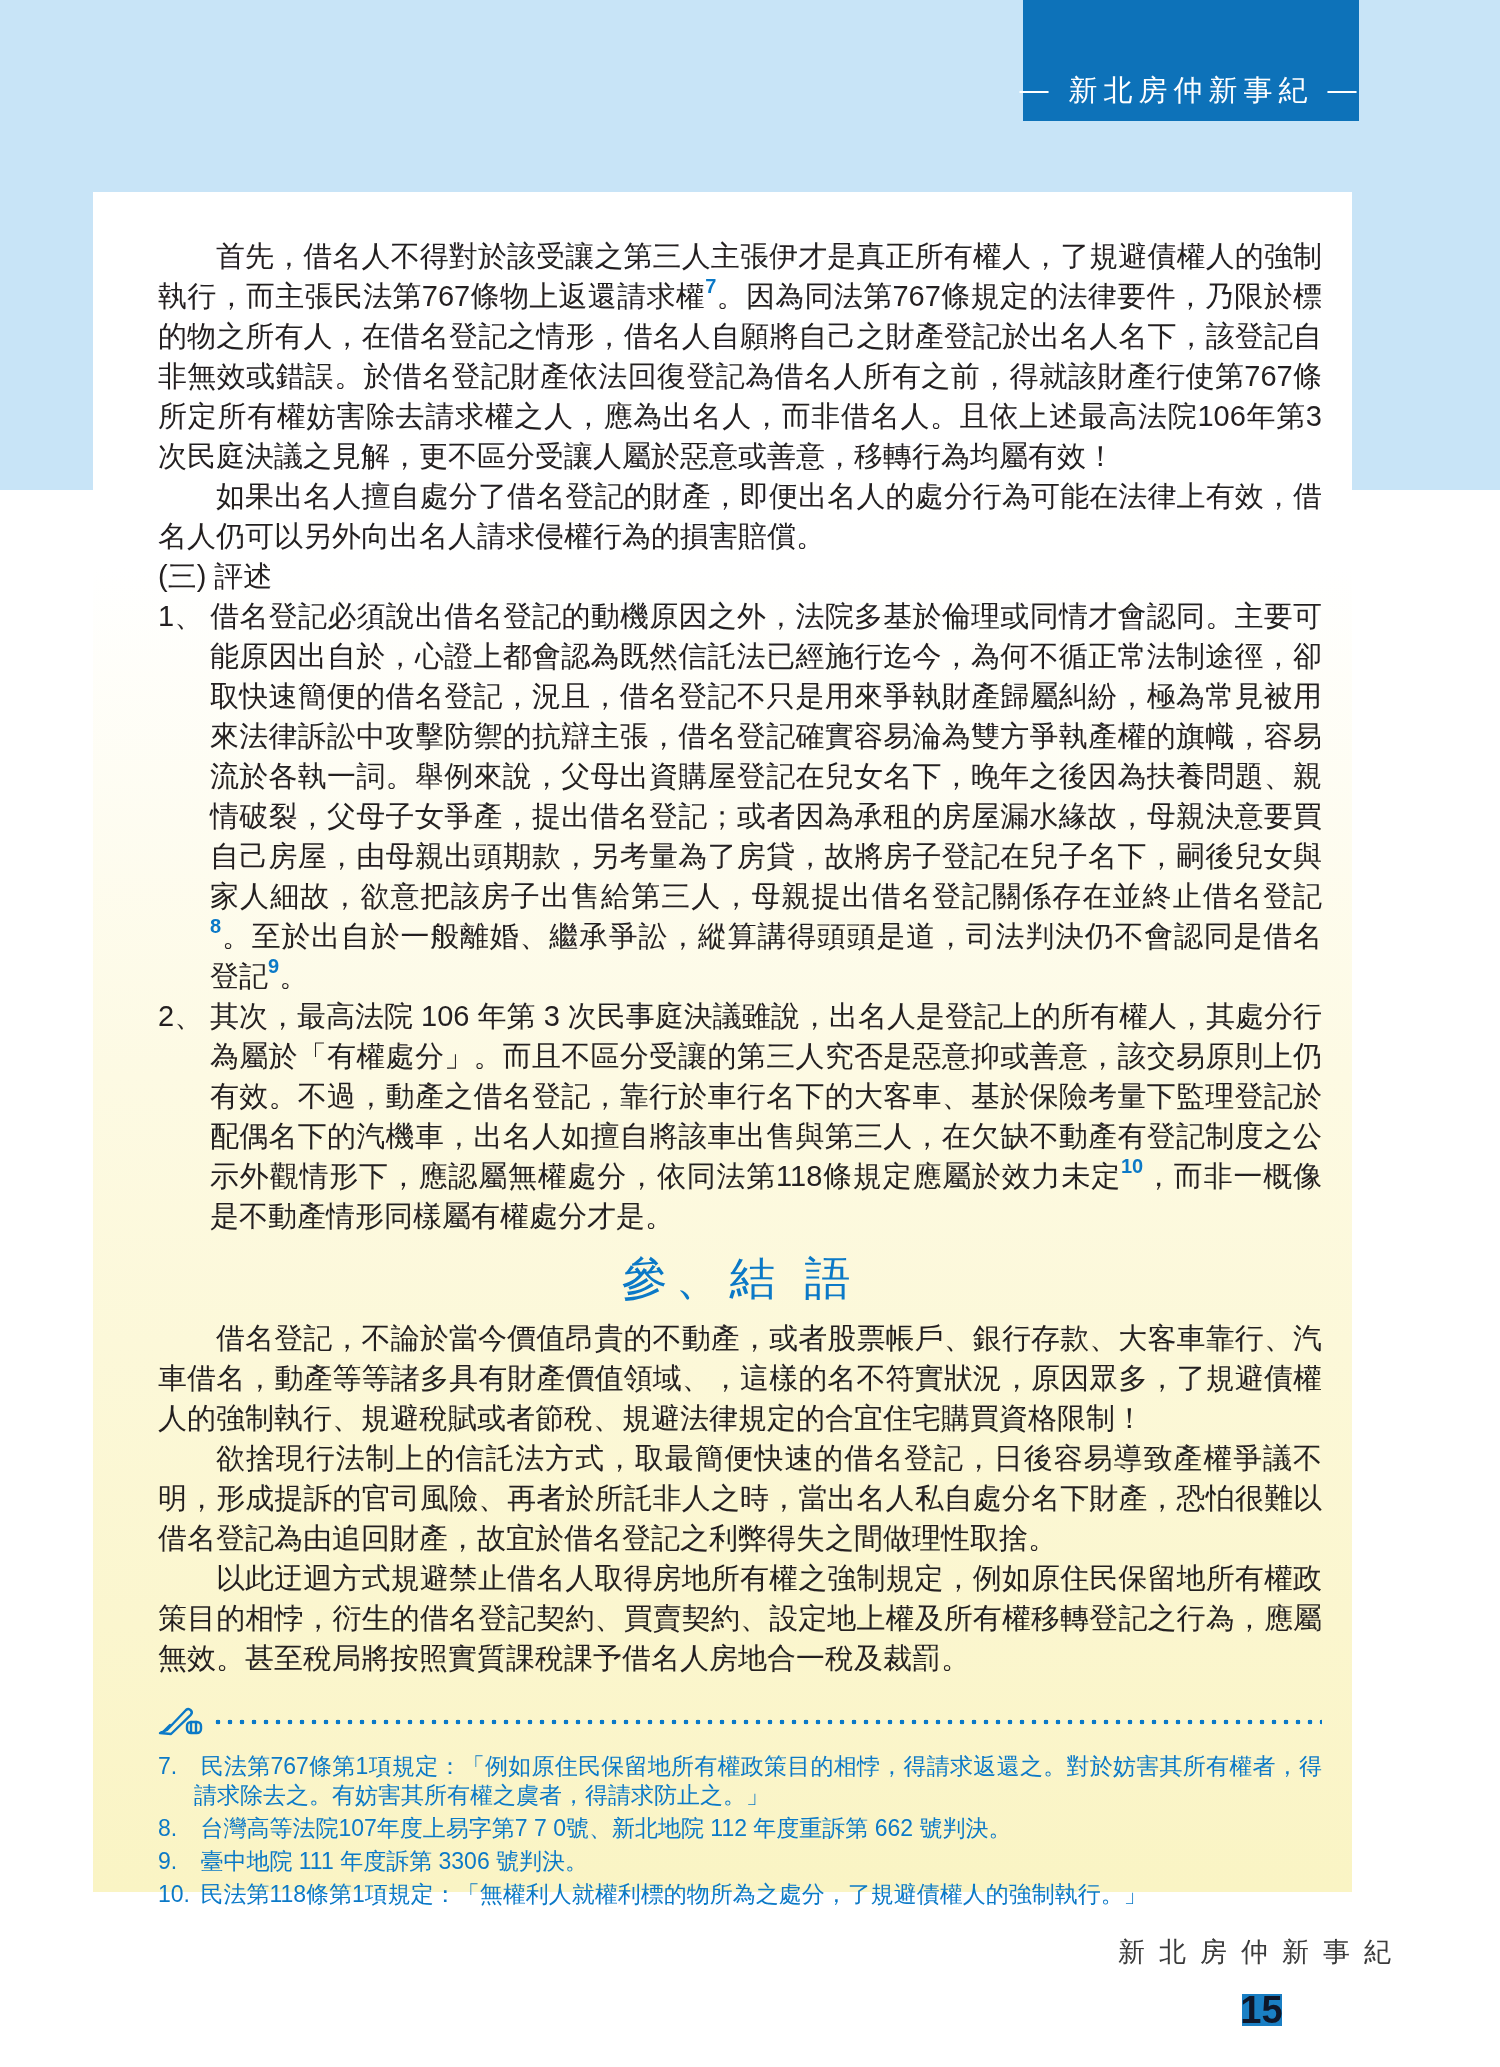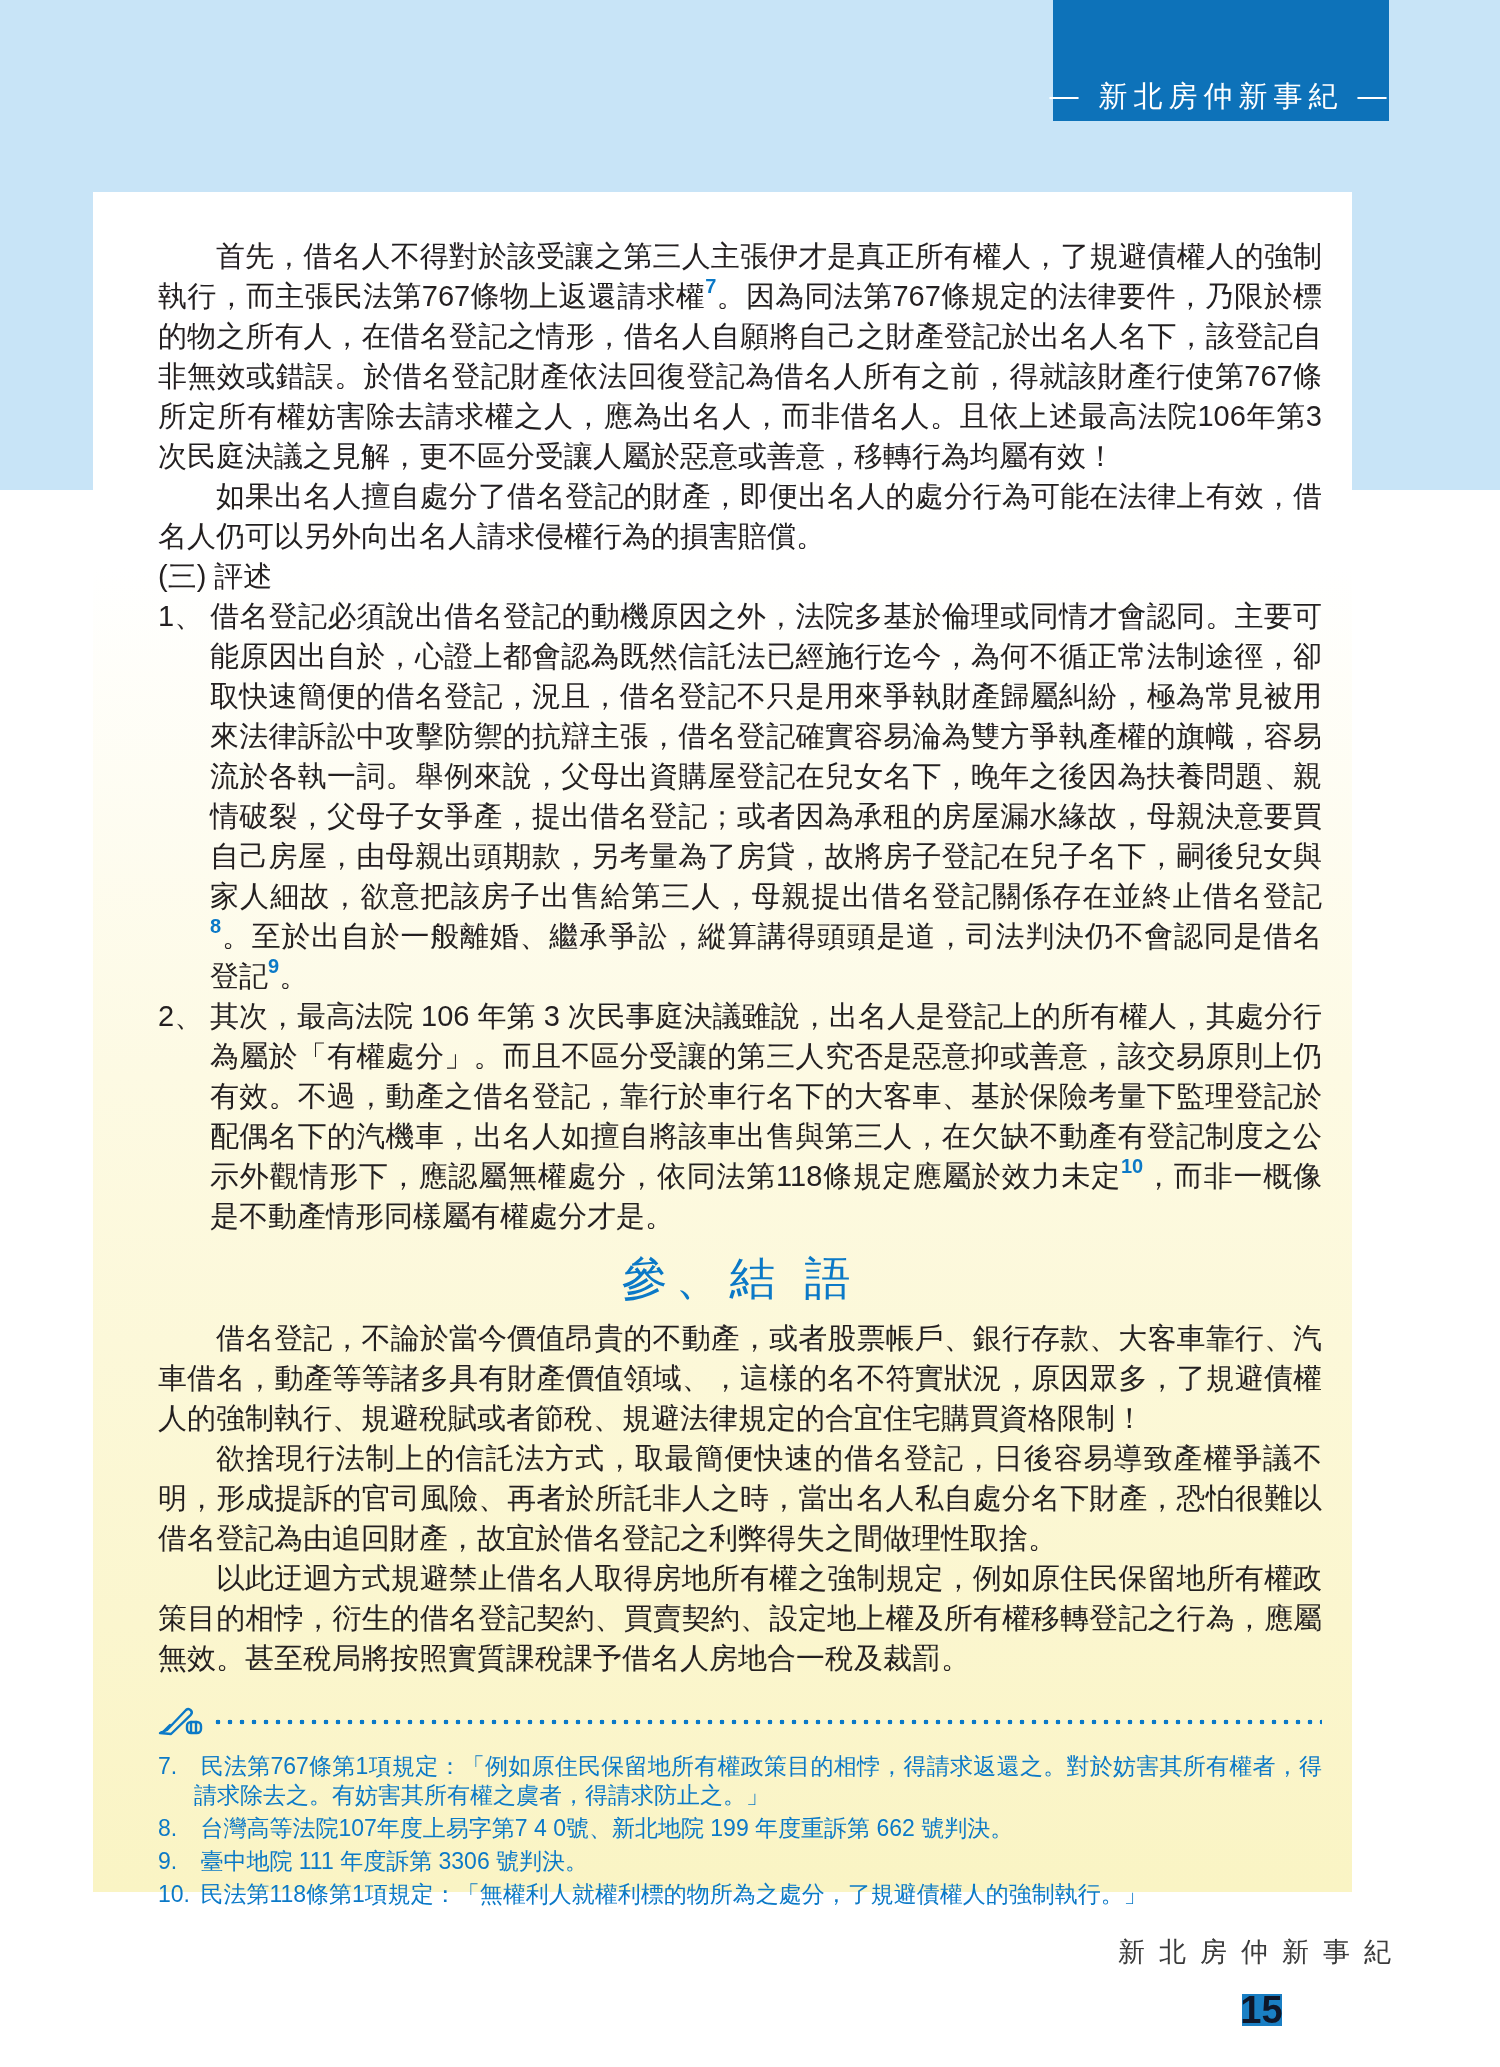--- a/index.html
+++ b/index.html
@@ -11,24 +11,24 @@
     overflow:hidden;
     font-family:"Liberation Sans","DejaVu Sans",sans-serif;
   }
   
   .blue-band{
     position:absolute;left:0;top:0;width:1500px;height:490px;
     background:var(--bg-blue,#c8e4f7);
   }
   
   .header-banner{
-    position:absolute;left:1053px;top:0;width:336px;height:121px;
+    position:absolute;left:1023px;top:0;width:336px;height:121px;
     background:var(--banner-blue,#0d72b9);
     display:flex;align-items:flex-end;justify-content:center;
-    box-sizing:border-box;padding-bottom:4px;
+    box-sizing:border-box;padding-bottom:10px;
   }
   .header-title{
     color:#ffffff;font-size:29px;letter-spacing:6px;white-space:nowrap;
     font-weight:400;
   }
   
   .content-panel{
     position:absolute;left:93px;top:192px;width:1259px;height:1700px;
     background:linear-gradient(180deg,#ffffff 0%,#ffffff 22%,#fdfae3 52%,#faf4c4 100%);
     box-sizing:border-box;
@@ -118,21 +118,21 @@
             <path d="M33 18 v10"></path>
             <path d="M38 18 v10"></path>
           </g>
         </svg>
       </span>
       <span class="dots"></span>
     </div>
 
     <div class="footnotes" id="footnotes-root">
         <div class="fn"><span class="fn-num">7.</span><span class="fn-text"> 民法第767條第1項規定：「例如原住民保留地所有權政策目的相悖，得請求返還之。對於妨害其所有權者，得請求除去之。有妨害其所有權之虞者，得請求防止之。」</span></div>
-        <div class="fn"><span class="fn-num">8.</span><span class="fn-text"> 台灣高等法院107年度上易字第7 4 0號、新北地院 199 年度重訴第 662 號判決。</span></div>
+        <div class="fn"><span class="fn-num">8.</span><span class="fn-text"> 台灣高等法院107年度上易字第7 7 0號、新北地院 112 年度重訴第 662 號判決。</span></div>
         <div class="fn"><span class="fn-num">9.</span><span class="fn-text"> 臺中地院 111 年度訴第 3306 號判決。</span></div>
         <div class="fn"><span class="fn-num">10.</span><span class="fn-text"> 民法第118條第1項規定：「無權利人就權利標的物所為之處分，了規避債權人的強制執行。」</span></div>
       </div>
 
   </div>
 
   <div class="footer">
     <span class="footer-brand">新北房仲新事紀</span>
     <span class="page-badge">15</span>
   </div>

